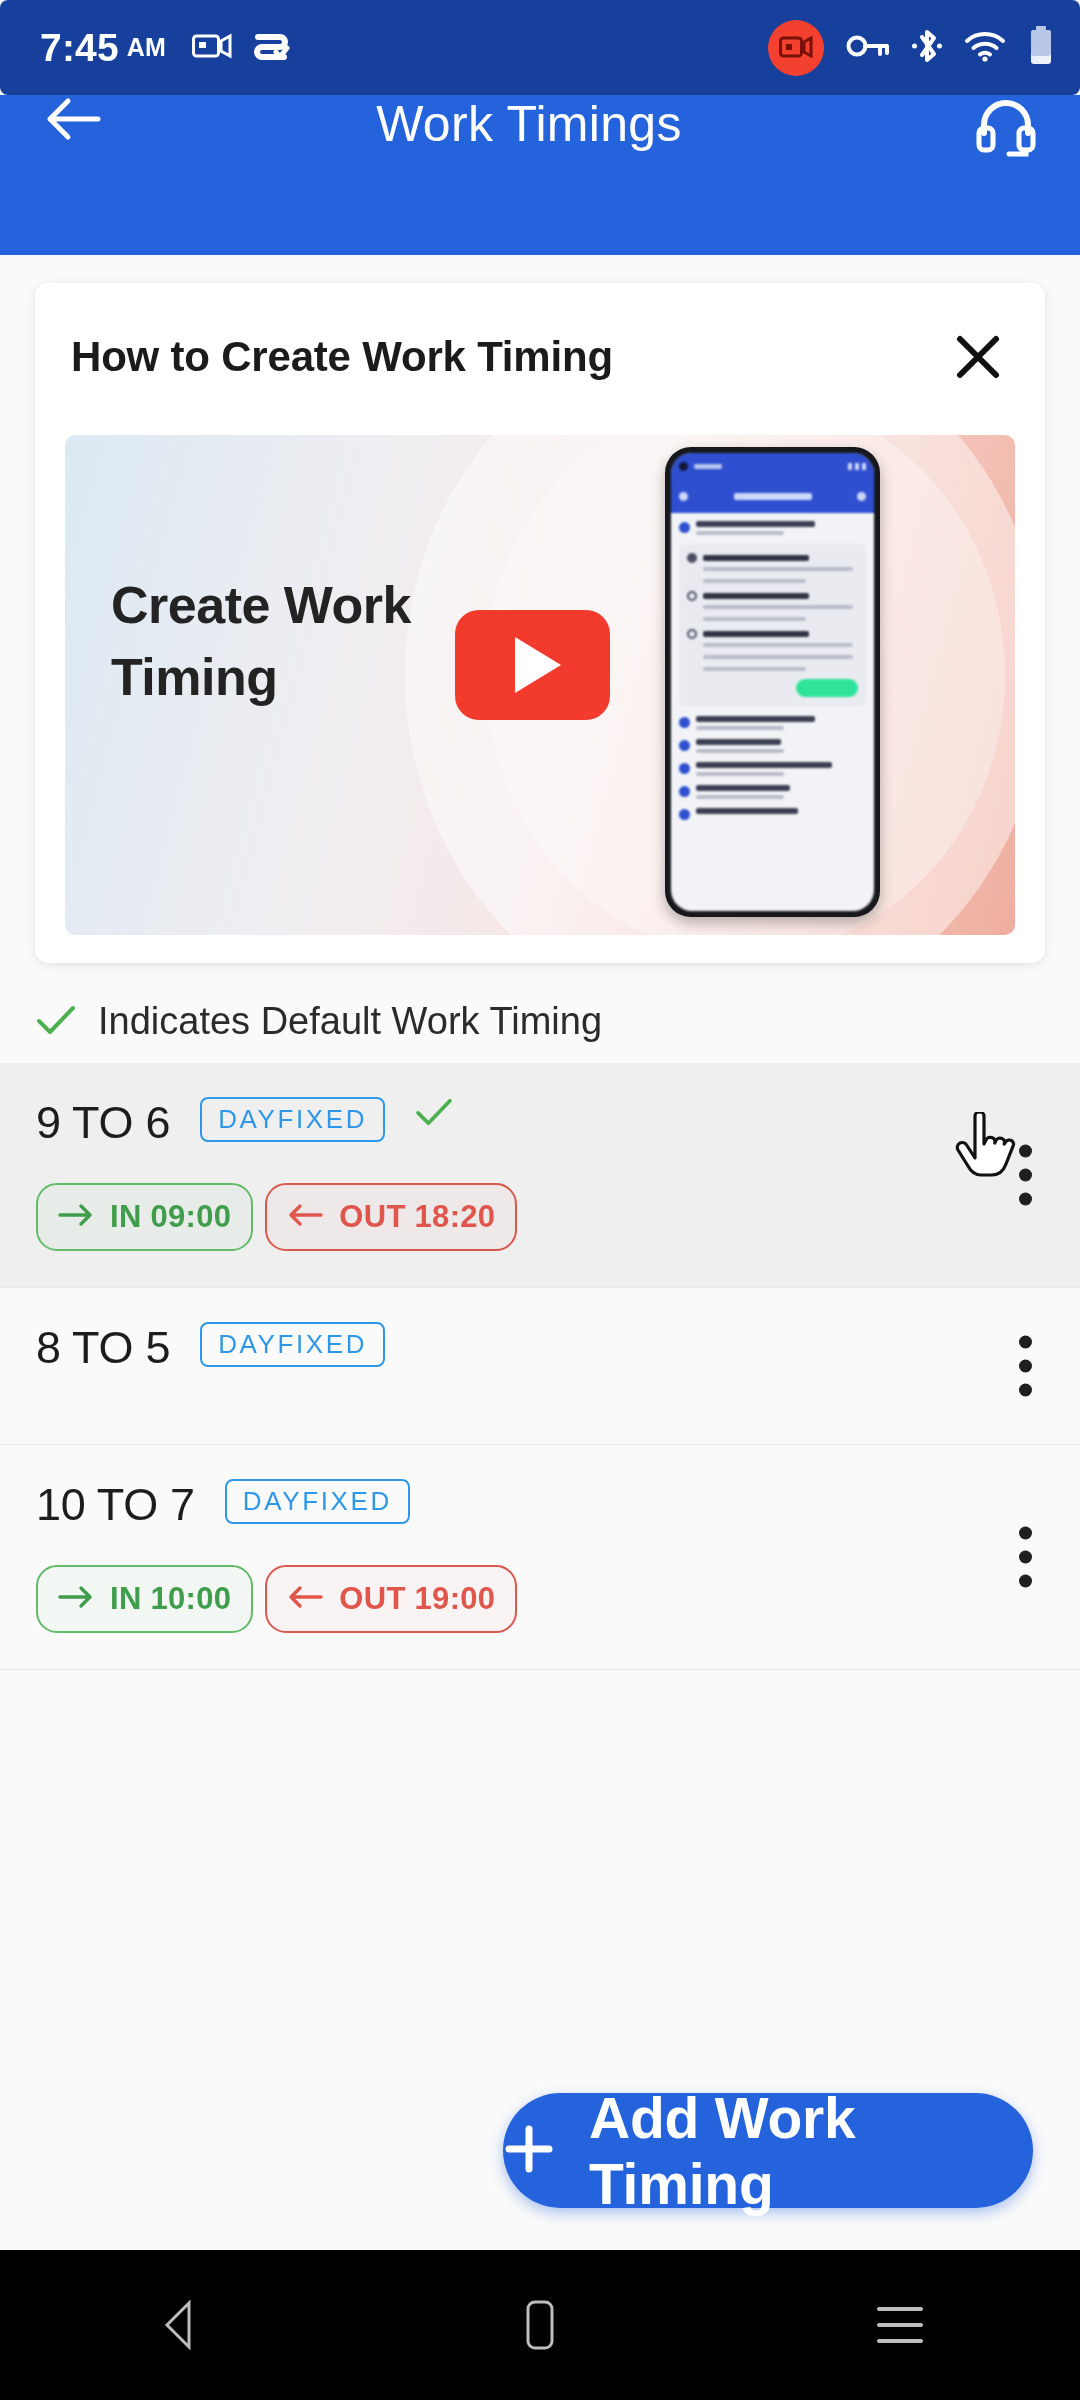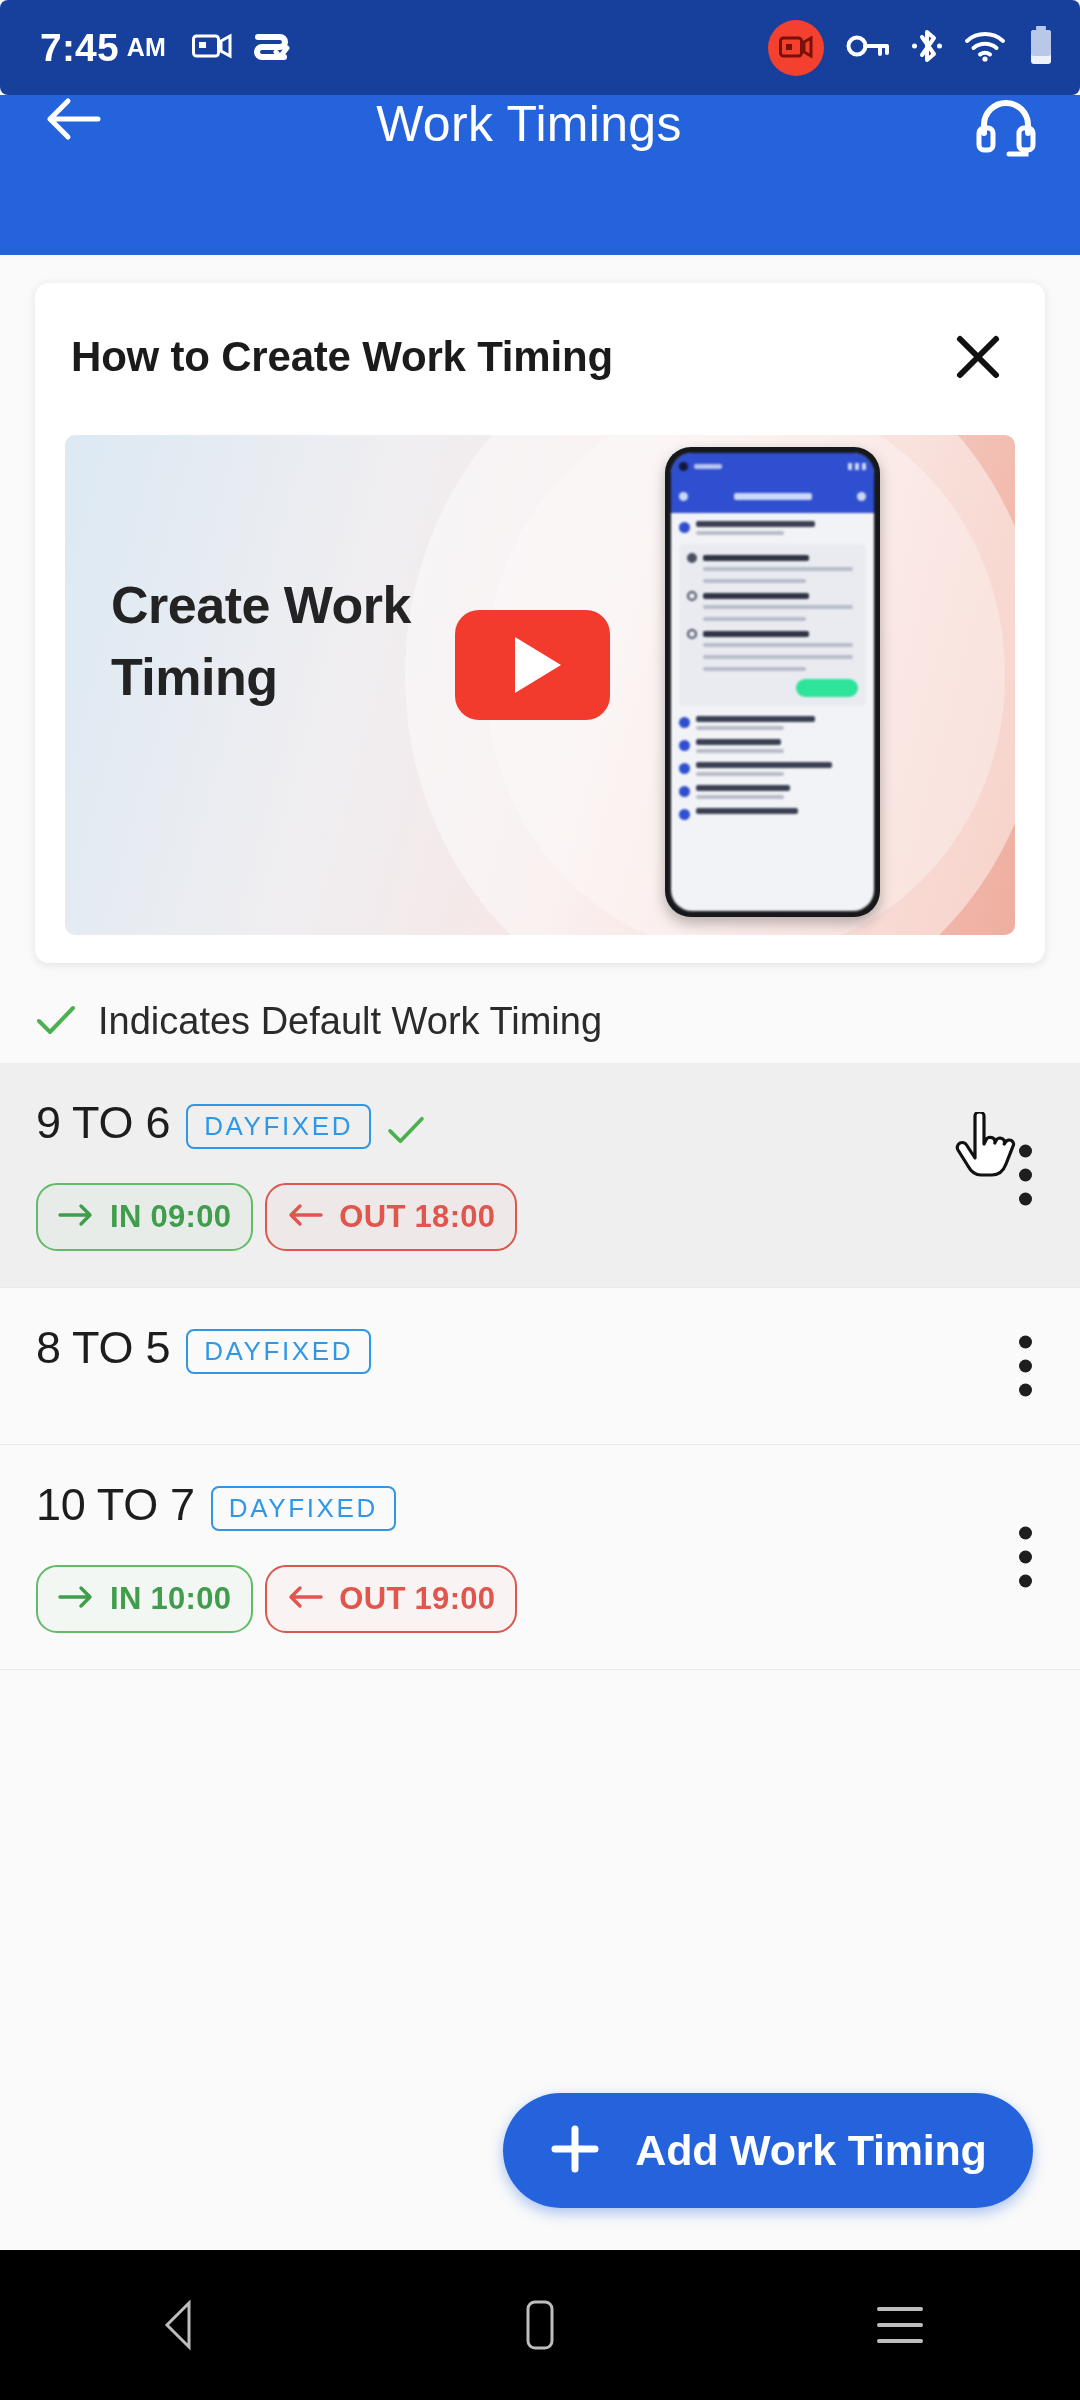--- a/index.html
+++ b/index.html
@@ -120,21 +120,21 @@
     position:absolute; top:1000px; left:36px;
     display:flex; align-items:center; gap:22px;
   }
   .legend-text { font-size:38px; color:#2b2b2b; }
 
   
   .list { position:absolute; top:1063px; left:0; width:1080px; }
   .row { position:relative; padding:34px 36px 36px 36px; border-bottom:1px solid #e9e9e9; }
   .row.selected { background:#efefef; }
   .row:not(.selected) { background:#fafafa; }
-  .row-title-line { display:flex; align-items:flex-end; gap:16px; margin-bottom:34px; }
+  .row-title-line { display:flex; align-items:flex-start; gap:30px; margin-bottom:34px; }
   .row-name { font-size:45px; color:#1d1d1d; font-weight:400; letter-spacing:-0.3px; }
   .chip {
     border:2px solid #2e97e8; color:#2e97e8; border-radius:8px;
     padding:7px 16px 8px 16px; font-size:26px; letter-spacing:2.6px;
     font-weight:500; line-height:1;
   }
   .pills { display:flex; gap:12px; }
   .pill {
     display:flex; align-items:center; gap:16px;
     border-radius:21px; padding:14px 20px; font-size:31px; font-weight:bold;
@@ -151,21 +151,21 @@
   
   .cursor { position:absolute; left:955px; top:1112px; width:64px; height:76px; z-index:40; }
 
   
   .fab {
     position:absolute; left:503px; top:2093px; width:530px; height:115px;
     background:#2563dd; border-radius:58px; display:flex; align-items:center;
     justify-content:center; gap:34px;
     box-shadow:0 5px 14px rgba(37,99,221,0.38);
   }
-  .fab-label { color:#fff; font-size:43px; font-weight:bold; letter-spacing:-0.2px; }
+  .fab-label { color:#fff; font-size:57px; font-weight:bold; letter-spacing:-0.2px; }
 
   
   .navbar {
     position:absolute; bottom:0; left:0; width:1080px; height:150px;
     background:#000; display:flex; align-items:center; justify-content:space-around;
   }
   .nav-btn { width:120px; height:100px; display:flex; align-items:center; justify-content:center; }
   .nav-lines { display:flex; flex-direction:column; gap:12px; }
   .nav-lines span { display:block; width:46px; height:4px; background:#bdbdbd; border-radius:2px; }
 </style>
@@ -392,21 +392,21 @@
               </svg>
           </span>
           <span>IN 09:00</span>
         </span>
         <span class="pill out">
           <span>
             <svg width="36" height="24" viewBox="0 0 36 24">
                 <path d="M34 12 H4 M13 3 L4 12 L13 21" fill="none" stroke="#e0564c" stroke-width="3.4" stroke-linecap="round" stroke-linejoin="round"></path>
               </svg>
           </span>
-          <span>OUT 18:00</span>
+          <span>OUT 18:20</span>
         </span>
       </div>
       <div class="kebab">
           <i></i>
           <i></i>
           <i></i>
         </div>
     </div>
 
     <div class="row">

